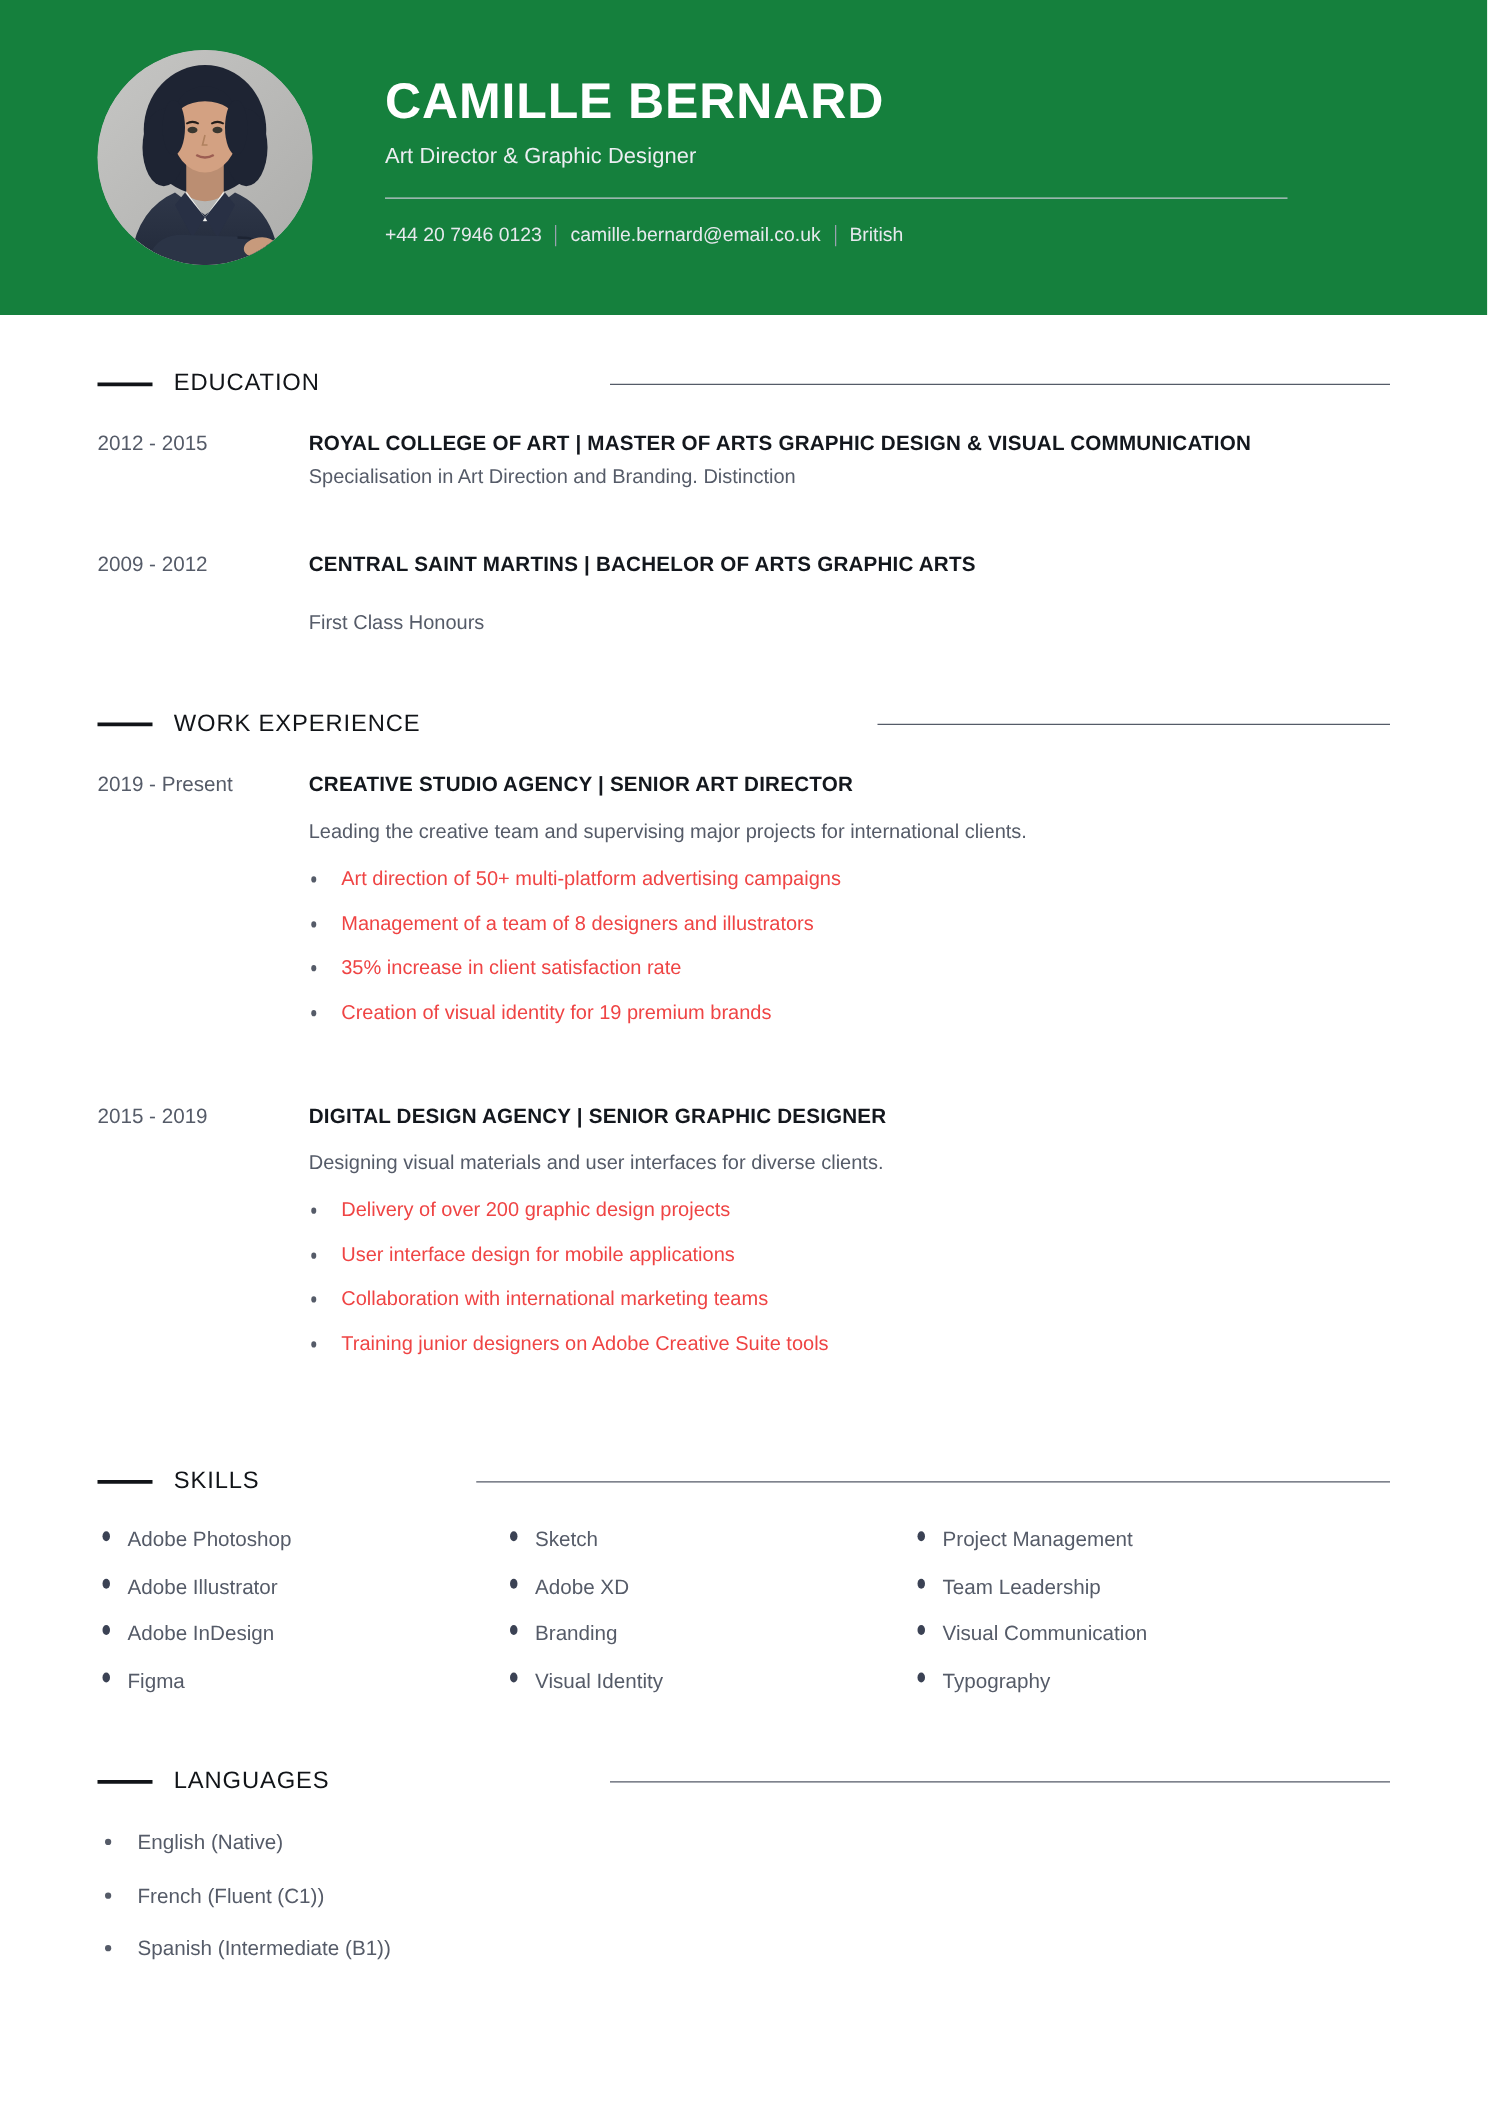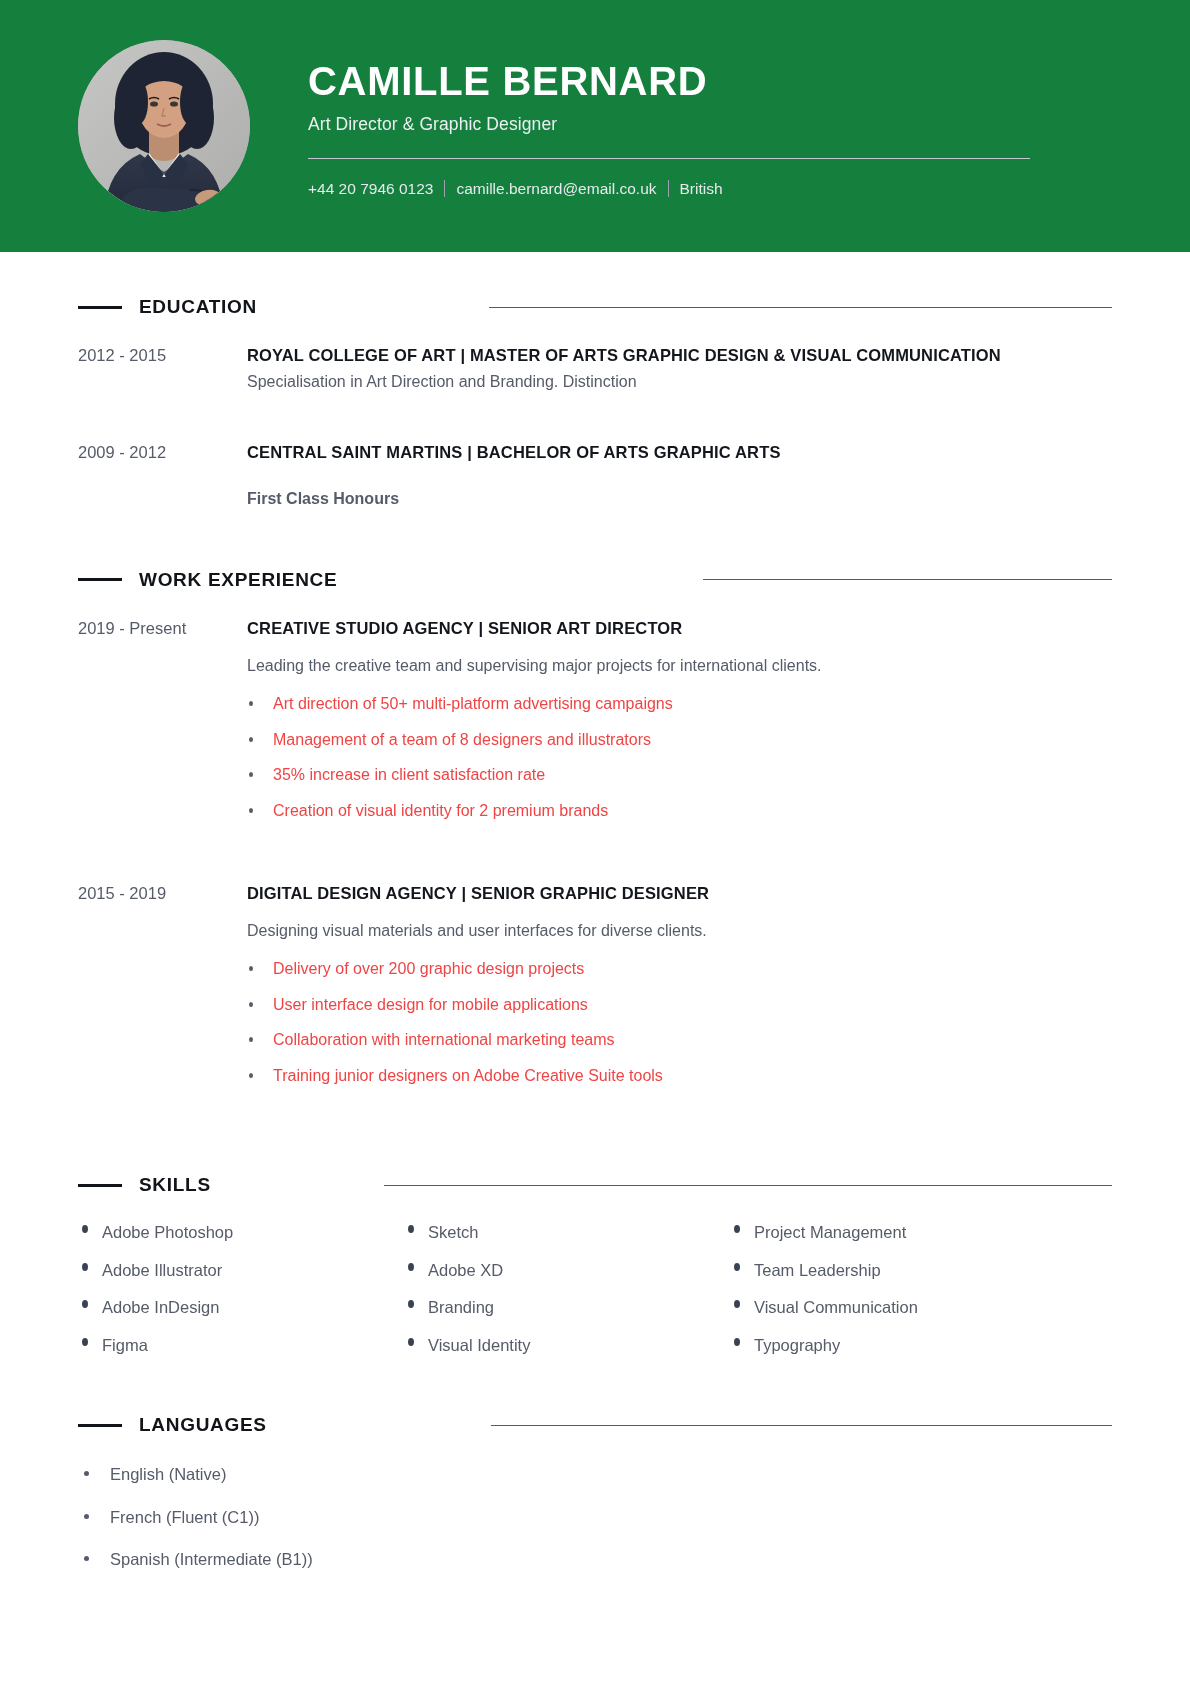--- a/index.html
+++ b/index.html
@@ -102,21 +102,21 @@
   }
   .sh-dash {
     width: 44px;
     height: 3px;
     background: #111418;
     flex: 0 0 auto;
   }
   .sh-title {
     margin-left: 17px;
     font-size: 19px;
-    font-weight: bold;
+    font-weight: normal;
     letter-spacing: 0.7px;
     color: #111418;
     flex: 0 0 auto;
     font-family: "Liberation Sans", sans-serif;
   }
   .sh-line {
     height: 1px;
     background: #555b68;
     flex: 1 1 auto;
     margin-left: 36px;
@@ -151,21 +151,21 @@
     color: #13171d;
     letter-spacing: 0.15px;
     line-height: 1.45;
   }
   .entry-sub {
     font-size: 16px;
     color: #555b68;
     line-height: 1.5;
     margin-top: 2px;
   }
-  .entry-sub.gap { margin-top: 22px; font-weight: bold; }
+  .entry-sub.gap { margin-top: 22px; }
   .entry-desc {
     font-size: 16px;
     color: #555b68;
     line-height: 1.5;
     margin-top: 13px;
   }
 
   .bullets {
     list-style: none;
     margin-top: 14px;
@@ -349,21 +349,21 @@
 
     <div class="entry">
       <div class="entry-date">2019 - Present</div>
       <div class="entry-main">
         <div class="entry-title">CREATIVE STUDIO AGENCY | SENIOR ART DIRECTOR</div>
         <div class="entry-desc">Leading the creative team and supervising major projects for international clients.</div>
         <ul class="bullets">
           <li>Art direction of 50+ multi-platform advertising campaigns</li>
           <li>Management of a team of 8 designers and illustrators</li>
           <li>35% increase in client satisfaction rate</li>
-          <li>Creation of visual identity for 2 premium brands</li>
+          <li>Creation of visual identity for 19 premium brands</li>
         </ul>
       </div>
     </div>
 
     <div class="entry tight">
       <div class="entry-date">2015 - 2019</div>
       <div class="entry-main">
         <div class="entry-title">DIGITAL DESIGN AGENCY | SENIOR GRAPHIC DESIGNER</div>
         <div class="entry-desc">Designing visual materials and user interfaces for diverse clients.</div>
         <ul class="bullets">

